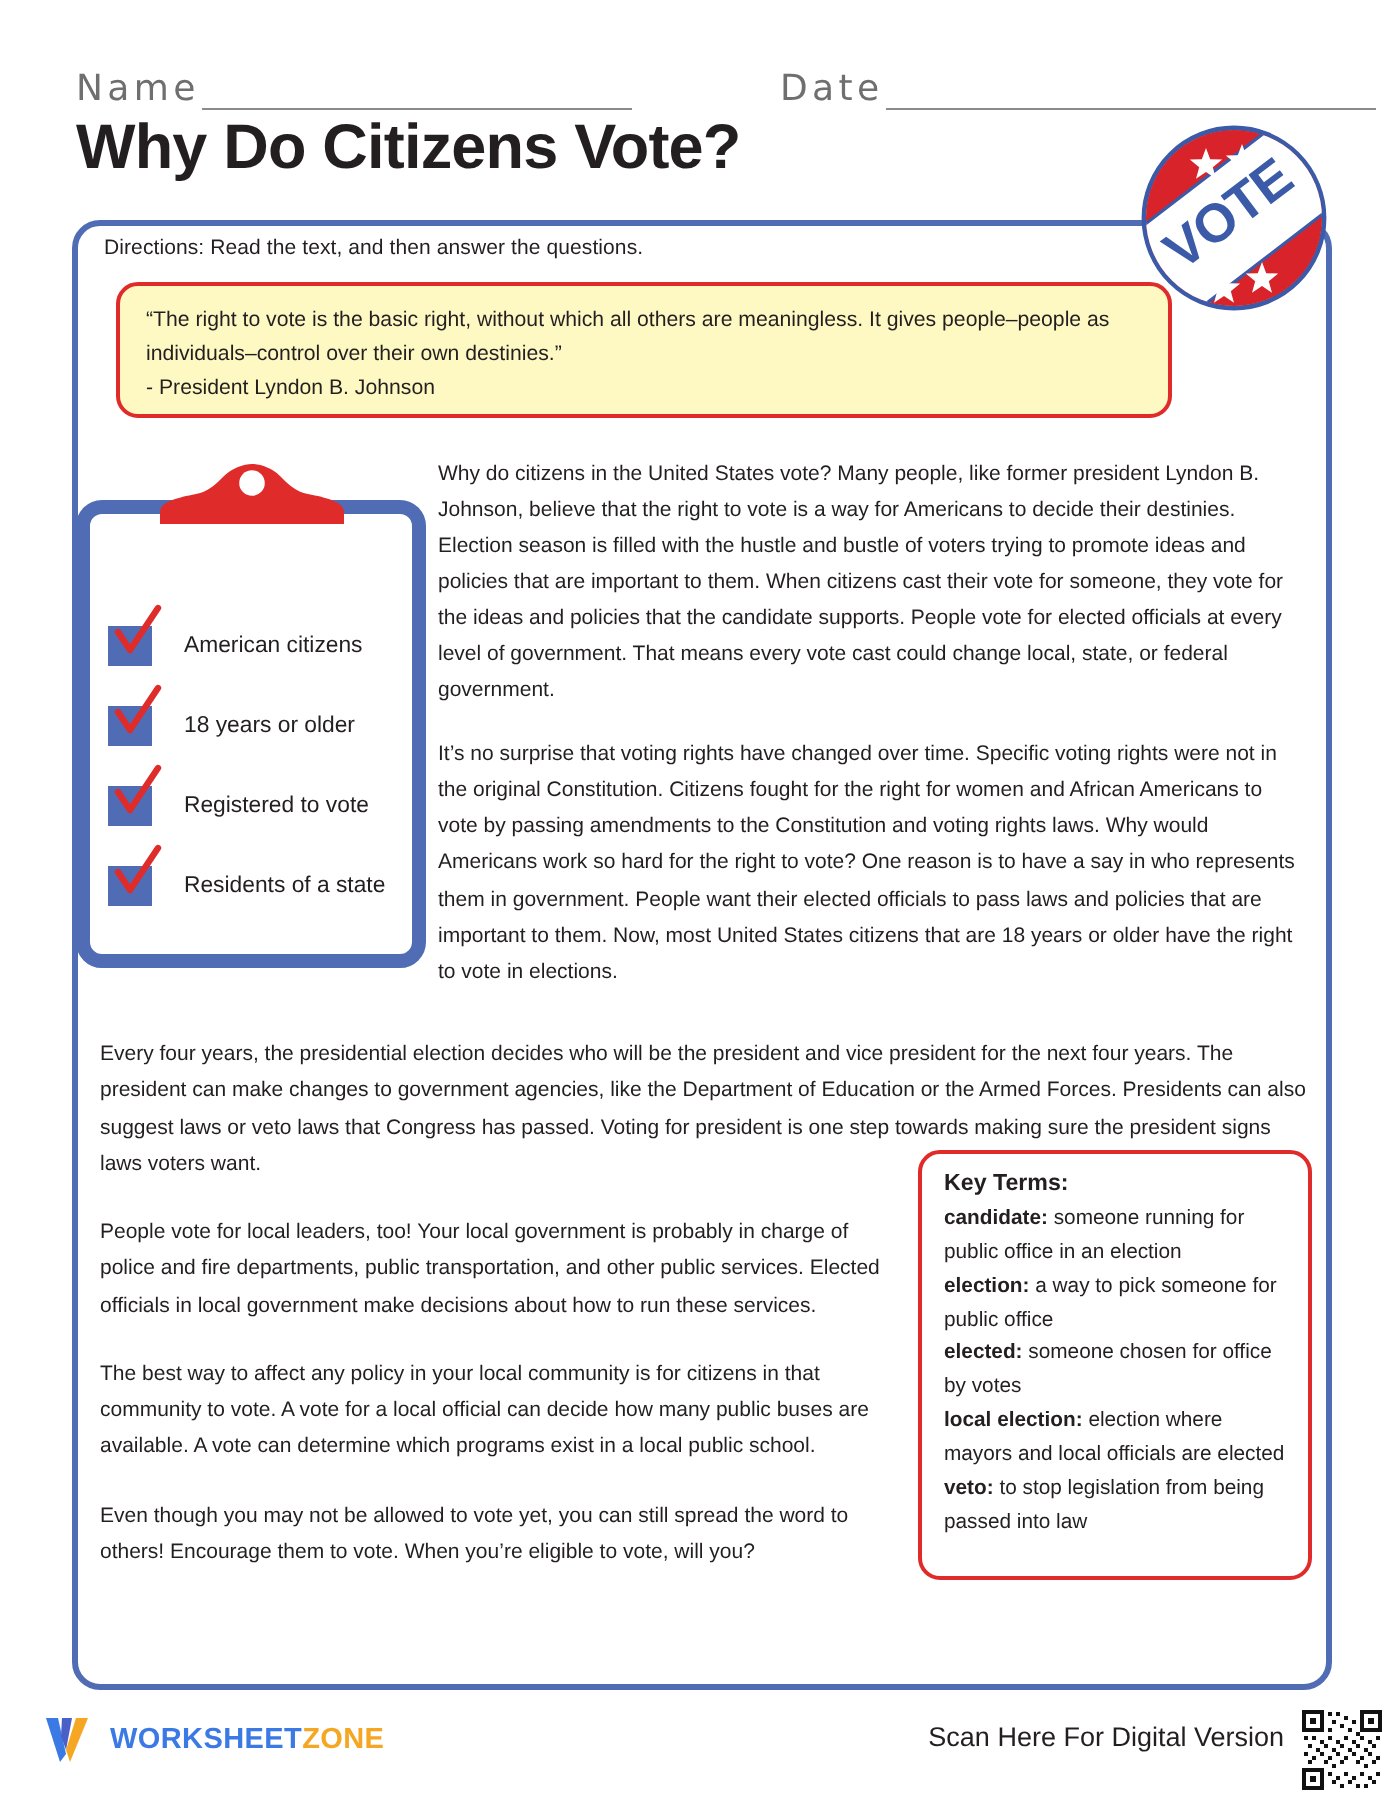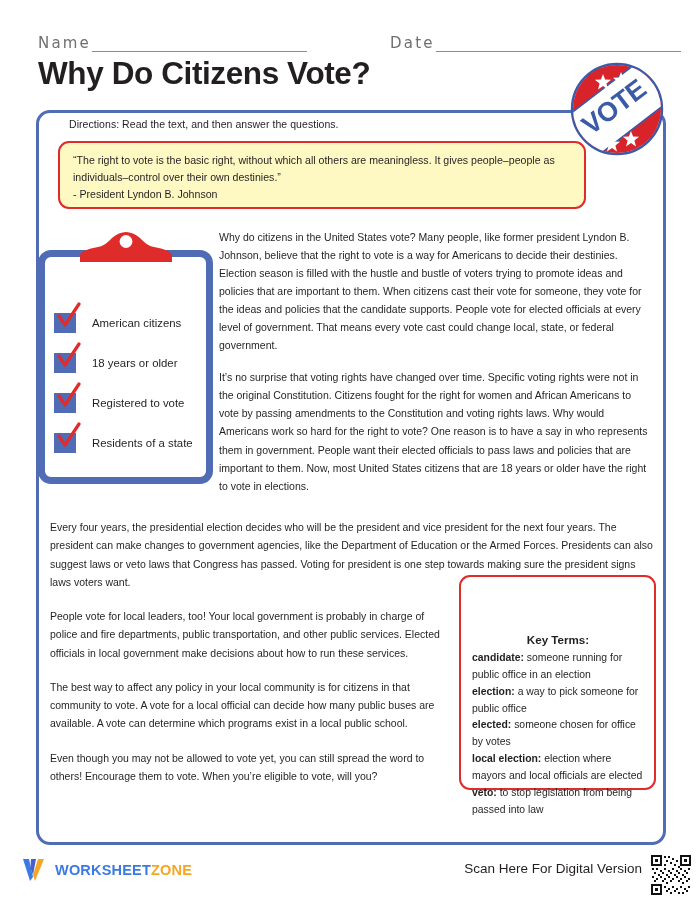--- a/index.html
+++ b/index.html
@@ -19,21 +19,21 @@
   #header {
     position: absolute;
     left: 38px; top: 34px; right: 38px; height: 24px;
   }
   .field {
     position: absolute;
     display: flex;
     align-items: flex-end;
     gap: 1px;
     font-family: "DejaVu Sans", sans-serif;
-    font-size: 15px;
+    font-size: 18px;
     letter-spacing: 2.2px;
     color: #6f6f6f;
   }
   .field .rule {
     display: block;
     border-bottom: 1.2px solid #8b8b8b;
     height: 13px;
   }
   #name-field { left: 0; top: 0; }
   #name-field .rule { width: 215px; }
@@ -63,21 +63,21 @@
     position: absolute;
     left: 36px; top: 110px;
     width: 630px; height: 735px;
     border: 3px solid #4f6cb5;
     border-radius: 14px;
     background: #ffffff;
   }
 
   #directions {
     position: absolute;
-    left: 69px; top: 118px;
+    left: 52px; top: 118px;
     font-size: 10.5px;
     color: #231f20;
     letter-spacing: 0.05px;
   }
 
   
   #quote-box {
     position: absolute;
     left: 58px; top: 141px;
     width: 528px; height: 68px;
@@ -196,26 +196,24 @@
     position: absolute;
     left: 459px; top: 575px;
     width: 197px; height: 215px;
     border: 2.2px solid #e02b2b;
     border-radius: 11px;
     background: #ffffff;
     padding: 8px 10px 0 11px;
     z-index: 4;
   }
   #key-terms-title {
-    text-align: center;
     font-size: 11.6px;
     font-weight: bold;
     color: #231f20;
     margin-bottom: 4px;
-    margin-top: 48px;
   }
   .key-term {
     font-size: 10.4px;
     line-height: 1.62;
     color: #231f20;
     margin-bottom: 0px;
   }
   .key-term b { font-weight: bold; }
 
   

